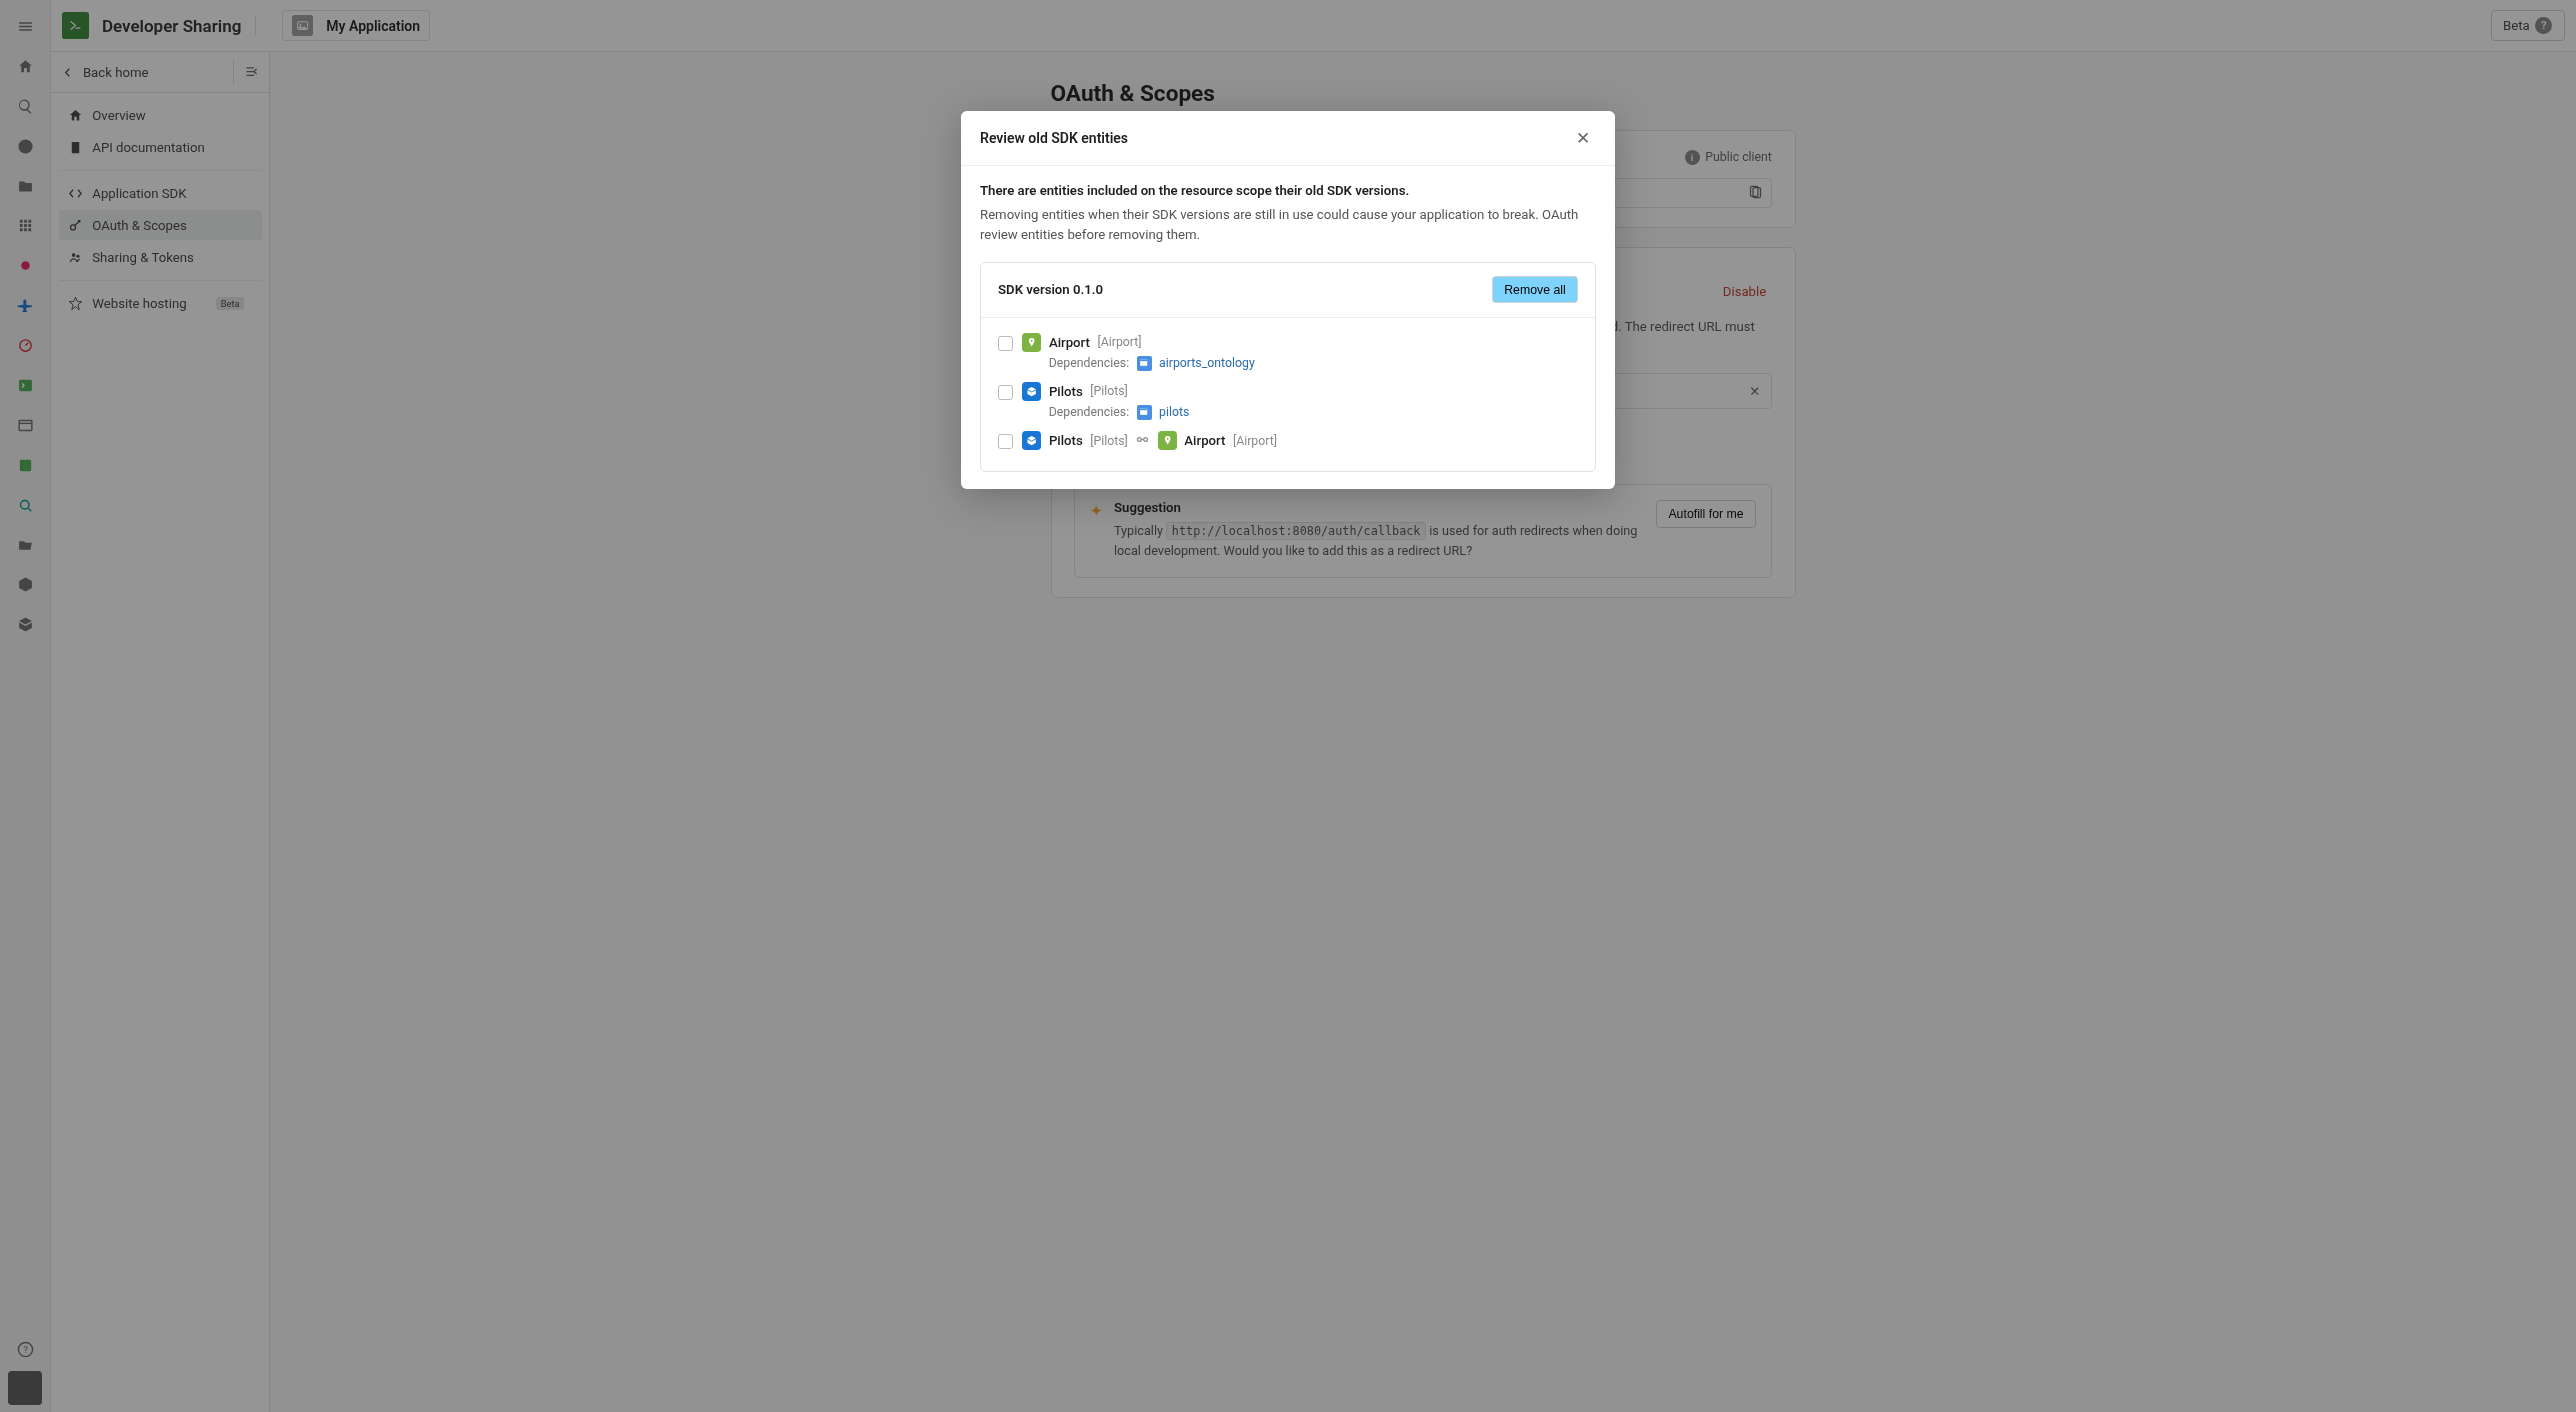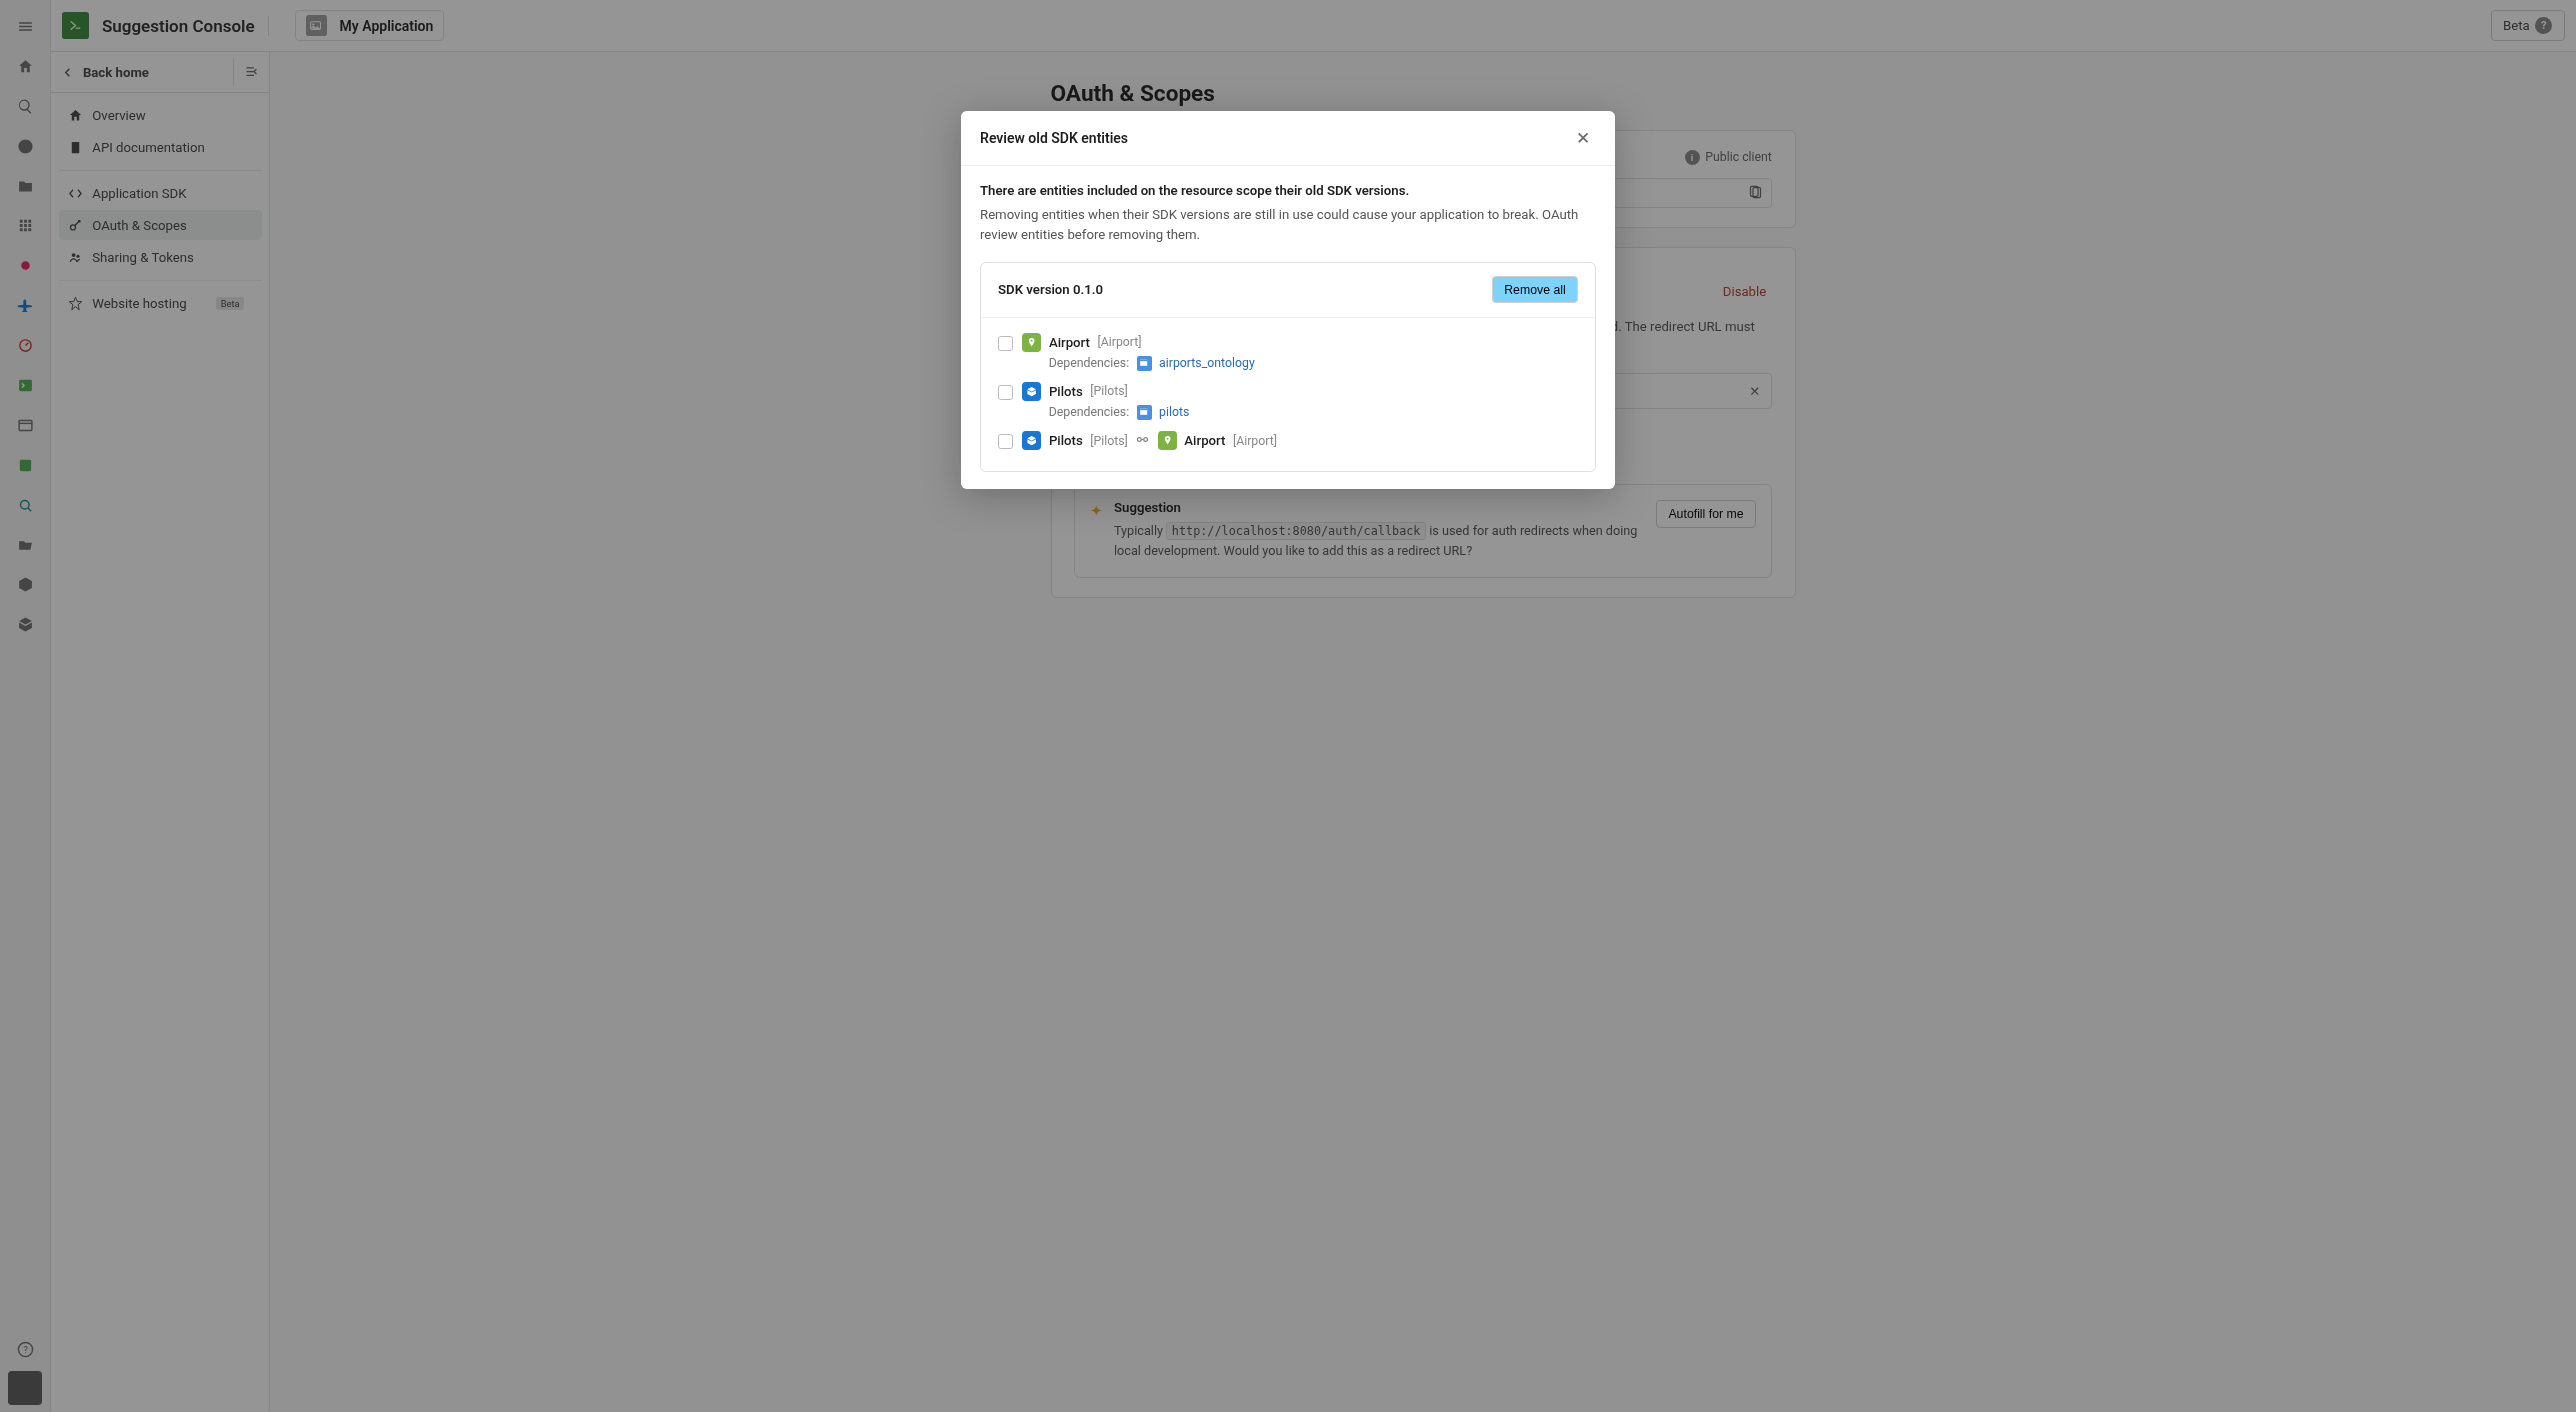--- a/index.html
+++ b/index.html
@@ -80,21 +80,21 @@
     .sidebar {
       width: 219px;
       border-right: 0.9px solid #e0e0e0;
       background: #fff;
       display: flex; flex-direction: column;
     }
     .sidebar-top {
       height: 41px; border-bottom: 0.9px solid #e0e0e0;
       display: flex; align-items: center; padding: 0 9.4px;
     }
-    .back-home { display: flex; align-items: center; gap: 7.5px; color: #444; cursor: pointer; flex:1;font-weight:bold;}
+    .back-home { display: flex; align-items: center; gap: 7.5px; color: #444; cursor: pointer; flex:1;}
     .collapse-btn { width: 26.4px; height: 26.4px; display:flex;align-items:center;justify-content:center;cursor:pointer;color:#666;border-left:0.9px solid #e0e0e0;padding-left:9.4px;}
     .side-nav { padding: 7.5px; display:flex;flex-direction:column;gap:1.9px;}
     .side-item {
       display: flex; align-items: center; gap: 9.4px;
       padding: 7.5px 9.4px; border-radius: 3.8px; color: #444; cursor:pointer;
     }
     .side-item.active { background: #eef0f1; }
     .side-item svg { width: 15px; height: 15px; flex-shrink:0;}
     .side-divider { height: 0.9px; background: #eee; margin: 5.7px 0;}
     .beta-tag { font-size: 9.4px; background: #e5e5e5; padding: 0.9px 4.7px; border-radius: 2.8px; margin-left: 20px;}
@@ -313,21 +313,21 @@
     <div class="rail-avatar"></div>
   </div>
 
   <div class="main-area">
     <div class="topbar">
       <div class="logo-sq">
         <svg viewBox="0 0 24 24" width="15" height="15" fill="#fff">
             <path d="M5 6l7 6-7 6M13 16h6" stroke="#fff" stroke-width="2" fill="none" stroke-linecap="round"></path>
           </svg>
       </div>
-      <div class="console-title">Suggestion Console</div>
+      <div class="console-title">Developer Sharing</div>
       <div class="app-chip">
         <div class="img-ic">
           <svg viewBox="0 0 24 24" width="13.2" height="13.2" fill="#fff">
               <rect x="3" y="5" width="18" height="14" rx="2" fill="none" stroke="#fff" stroke-width="2"></rect>
               <circle cx="8" cy="10" r="2"></circle>
               <path d="M3 17l5-5 4 4 3-3 6 6"></path>
             </svg>
         </div>
         <span>My Application</span>
       </div>

